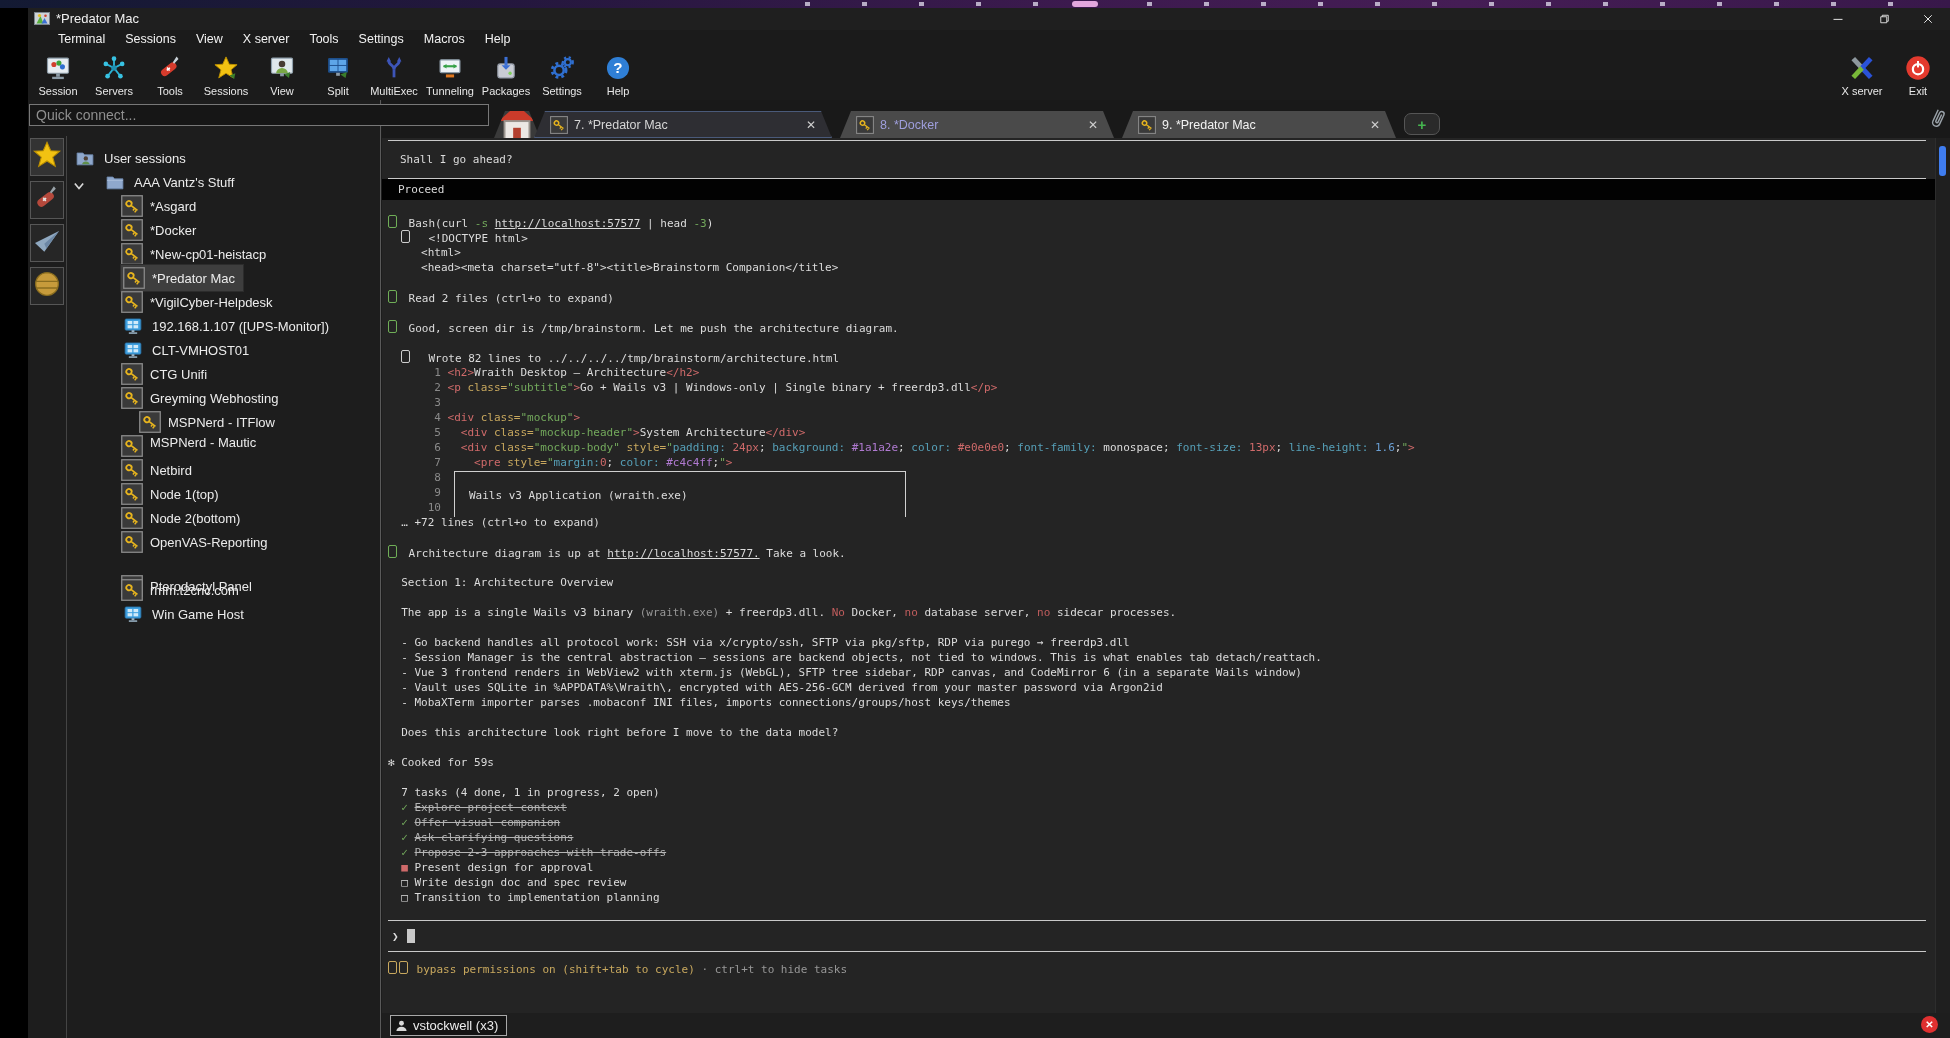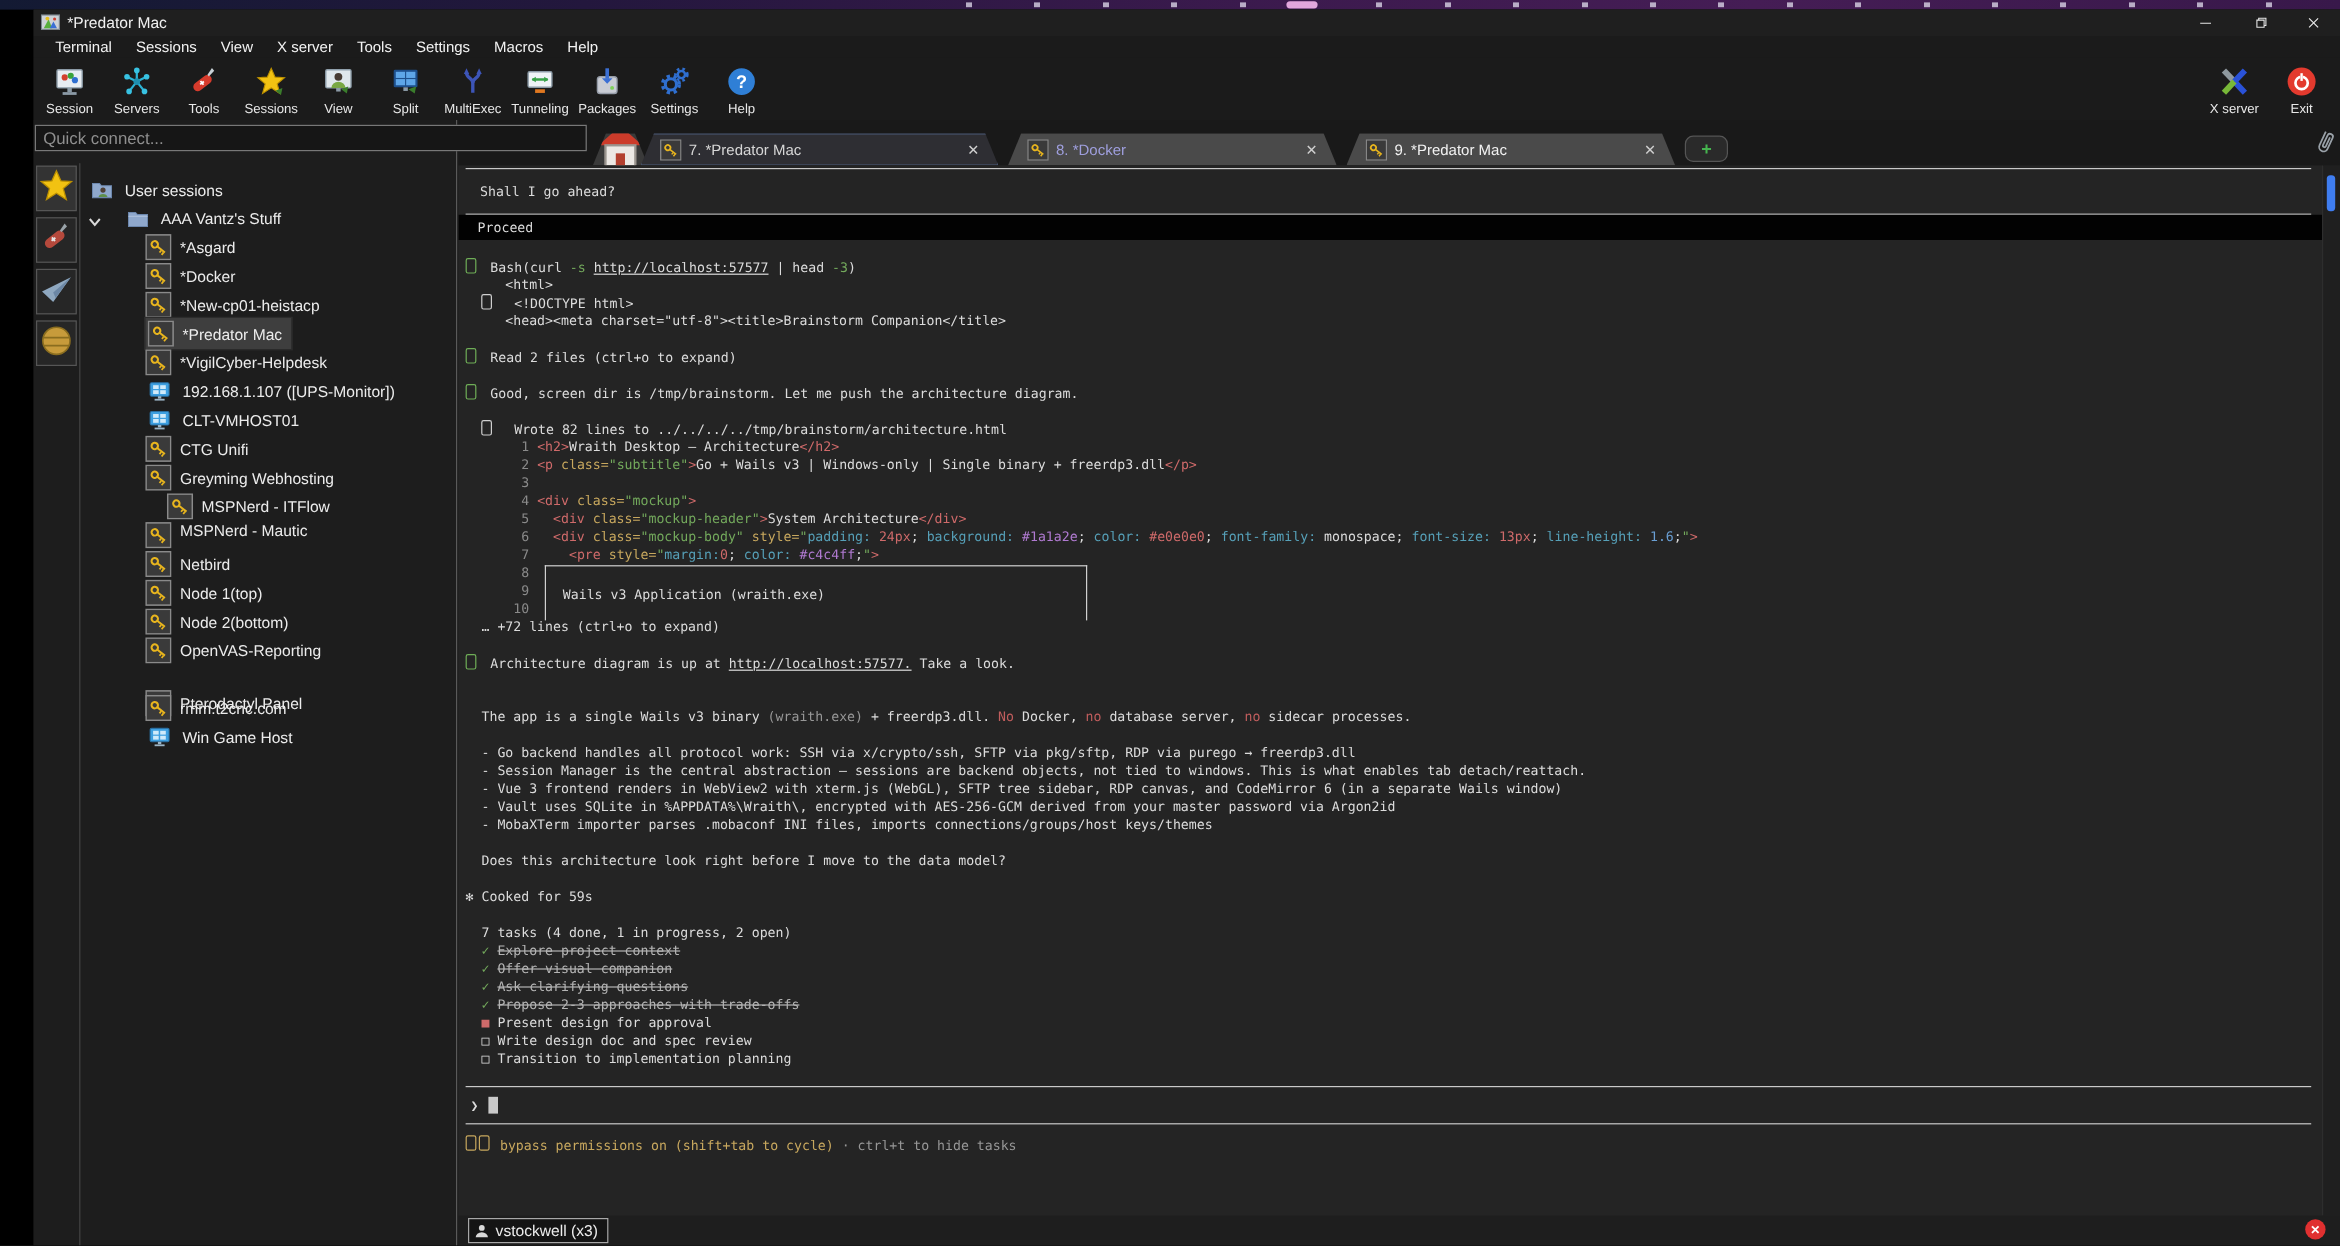--- a/index.html
+++ b/index.html
@@ -19,21 +19,21 @@
   #win{position:absolute;left:28px;top:8px;width:1922px;height:1030px;background:#1c1c1c;}
 
   
   #titlebar{position:absolute;left:0;top:0;width:100%;height:22px;background:#1f1f1f;}
   #titlebar .appicon{position:absolute;left:6px;top:3px;width:16px;height:16px;}
   #titlebar .title{position:absolute;left:28px;top:3px;font-size:13px;color:#f0f0f0;}
   #winctrls{position:absolute;right:0;top:0;height:22px;display:flex;}
   .winctrl{width:45px;height:22px;display:flex;align-items:center;justify-content:center;cursor:default;}
 
   
-  #menubar{position:absolute;left:0;top:22px;width:100%;height:18px;background:#1b1b1b;display:flex;padding-left:8px;box-sizing:border-box;}
+  #menubar{position:absolute;left:0;top:22px;width:100%;height:18px;background:#1b1b1b;display:flex;padding-left:20px;box-sizing:border-box;}
   .menu-item{color:#f2f2f2;font-size:12.5px;padding:0 10px;height:18px;line-height:18px;}
 
   
   #toolbar{position:absolute;left:0;top:40px;width:100%;height:60px;background:#1b1b1b;}
   #toolbar-left{position:absolute;left:2px;top:4px;display:flex;}
   #toolbar-right{position:absolute;right:4px;top:4px;display:flex;}
   .tbtn{width:56px;display:flex;flex-direction:column;align-items:center;}
   .tbtn .ticon{width:28px;height:28px;margin-top:2px;}
   .tbtn .tlabel{margin-top:3px;font-size:11px;color:#e8e8e8;white-space:nowrap;}
 
@@ -658,22 +658,22 @@
           <span class="tclose">✕</span>
         </div>
       </div>
     <div id="terminal">
         <div class="rule"></div>
         <div class="qrow"><span class="t-w">Shall I go ahead?</span></div>
         <div class="rule"></div>
         <div class="selrow"><span class="t-w">Proceed</span></div>
         <div class="gap"></div>
         <div class="tline"><span class="glyphbox gb"></span><span class="t-w"> Bash(curl </span><span class="t-g">-s </span><span class="t-u">http://localhost:57577</span><span class="t-w"> | head </span><span class="t-g">-3</span><span class="t-w">)</span></div>
+        <div class="tline"><span class="t-w">  </span><span class="glyphbox wb"></span><span class="t-w">  &lt;!DOCTYPE html&gt;</span></div>
         <div class="tline"><span class="t-w">     &lt;html&gt;</span></div>
-        <div class="tline"><span class="t-w">  </span><span class="glyphbox wb"></span><span class="t-w">  &lt;!DOCTYPE html&gt;</span></div>
         <div class="tline"><span class="t-w">     &lt;head&gt;&lt;meta charset="utf-8"&gt;&lt;title&gt;Brainstorm Companion&lt;/title&gt;</span></div>
         <div class="gap"></div>
         <div class="tline"><span class="glyphbox gb"></span><span class="t-w"> Read 2 files (ctrl+o to expand)</span></div>
         <div class="gap"></div>
         <div class="tline"><span class="glyphbox gb"></span><span class="t-w"> Good, screen dir is /tmp/brainstorm. Let me push the architecture diagram.</span></div>
         <div class="gap"></div>
         <div class="tline"><span class="t-w">  </span><span class="glyphbox wb"></span><span class="t-w">  Wrote 82 lines to ../../../../tmp/brainstorm/architecture.html</span></div>
         <div class="tline"><span class="t-ln">       1 </span><span class="t-pk">&lt;h2&gt;</span><span class="t-w">Wraith Desktop — Architecture</span><span class="t-pk">&lt;/h2&gt;</span></div>
         <div class="tline"><span class="t-ln">       2 </span><span class="t-pk">&lt;p </span><span class="t-y">class=</span><span class="t-g">"subtitle"</span><span class="t-pk">&gt;</span><span class="t-w">Go + Wails v3 | Windows-only | Single binary + freerdp3.dll</span><span class="t-pk">&lt;/p&gt;</span></div>
         <div class="tline"><span class="t-ln">       3</span></div>
@@ -681,20 +681,21 @@
         <div class="tline"><span class="t-ln">       5 </span><span class="t-w">  </span><span class="t-pk">&lt;div </span><span class="t-y">class=</span><span class="t-g">"mockup-header"</span><span class="t-pk">&gt;</span><span class="t-w">System Architecture</span><span class="t-pk">&lt;/div&gt;</span></div>
         <div class="tline"><span class="t-ln">       6 </span><span class="t-w">  </span><span class="t-pk">&lt;div </span><span class="t-y">class=</span><span class="t-g">"mockup-body" </span><span class="t-y">style=</span><span class="t-g">"</span><span class="t-cy">padding:</span><span class="t-pk"> 24px</span><span class="t-w">; </span><span class="t-cy">background:</span><span class="t-pu"> #1a1a2e</span><span class="t-w">; </span><span class="t-cy">color:</span><span class="t-pk"> #e0e0e0</span><span class="t-w">; </span><span class="t-cy">font-family:</span><span class="t-w"> monospace; </span><span class="t-cy">font-size:</span><span class="t-pk"> 13px</span><span class="t-w">; </span><span class="t-cy">line-height:</span><span class="t-bl"> 1.6</span><span class="t-w">;</span><span class="t-g">"</span><span class="t-pk">&gt;</span></div>
         <div class="tline"><span class="t-ln">       7 </span><span class="t-w">    </span><span class="t-pk">&lt;pre </span><span class="t-y">style=</span><span class="t-g">"</span><span class="t-cy">margin:</span><span class="t-pk">0</span><span class="t-w">; </span><span class="t-cy">color:</span><span class="t-pu"> #c4c4ff</span><span class="t-w">;</span><span class="t-g">"</span><span class="t-pk">&gt;</span></div>
         <div class="tline"><span class="t-ln">       8</span><div class="arch-box">Wails v3 Application (wraith.exe)</div></div>
         <div class="tline"><span class="t-ln">       9</span></div>
         <div class="tline"><span class="t-ln">      10</span></div>
         <div class="tline"><span class="t-w">  … +72 lines (ctrl+o to expand)</span></div>
         <div class="gap"></div>
         <div class="tline"><span class="glyphbox gb"></span><span class="t-w"> Architecture diagram is up at </span><span class="t-u">http://localhost:57577.</span><span class="t-w"> Take a look.</span></div>
         <div class="gap"></div>
+        <div class="tline"><span class="t-w">  Section 1: Architecture Overview</span></div>
         <div class="gap"></div>
         <div class="tline"><span class="t-w">  The app is a single Wails v3 binary </span><span class="t-dim">(wraith.exe)</span><span class="t-w"> + freerdp3.dll. </span><span class="t-r">No</span><span class="t-w"> Docker, </span><span class="t-r">no</span><span class="t-w"> database server, </span><span class="t-r">no</span><span class="t-w"> sidecar processes.</span></div>
         <div class="gap"></div>
         <div class="tline"><span class="t-w">  - Go backend handles all protocol work: SSH via x/crypto/ssh, SFTP via pkg/sftp, RDP via purego → freerdp3.dll</span></div>
         <div class="tline"><span class="t-w">  - Session Manager is the central abstraction — sessions are backend objects, not tied to windows. This is what enables tab detach/reattach.</span></div>
         <div class="tline"><span class="t-w">  - Vue 3 frontend renders in WebView2 with xterm.js (WebGL), SFTP tree sidebar, RDP canvas, and CodeMirror 6 (in a separate Wails window)</span></div>
         <div class="tline"><span class="t-w">  - Vault uses SQLite in %APPDATA%\Wraith\, encrypted with AES-256-GCM derived from your master password via Argon2id</span></div>
         <div class="tline"><span class="t-w">  - MobaXTerm importer parses .mobaconf INI files, imports connections/groups/host keys/themes</span></div>
         <div class="gap"></div>
         <div class="tline"><span class="t-w">  Does this architecture look right before I move to the data model?</span></div>

